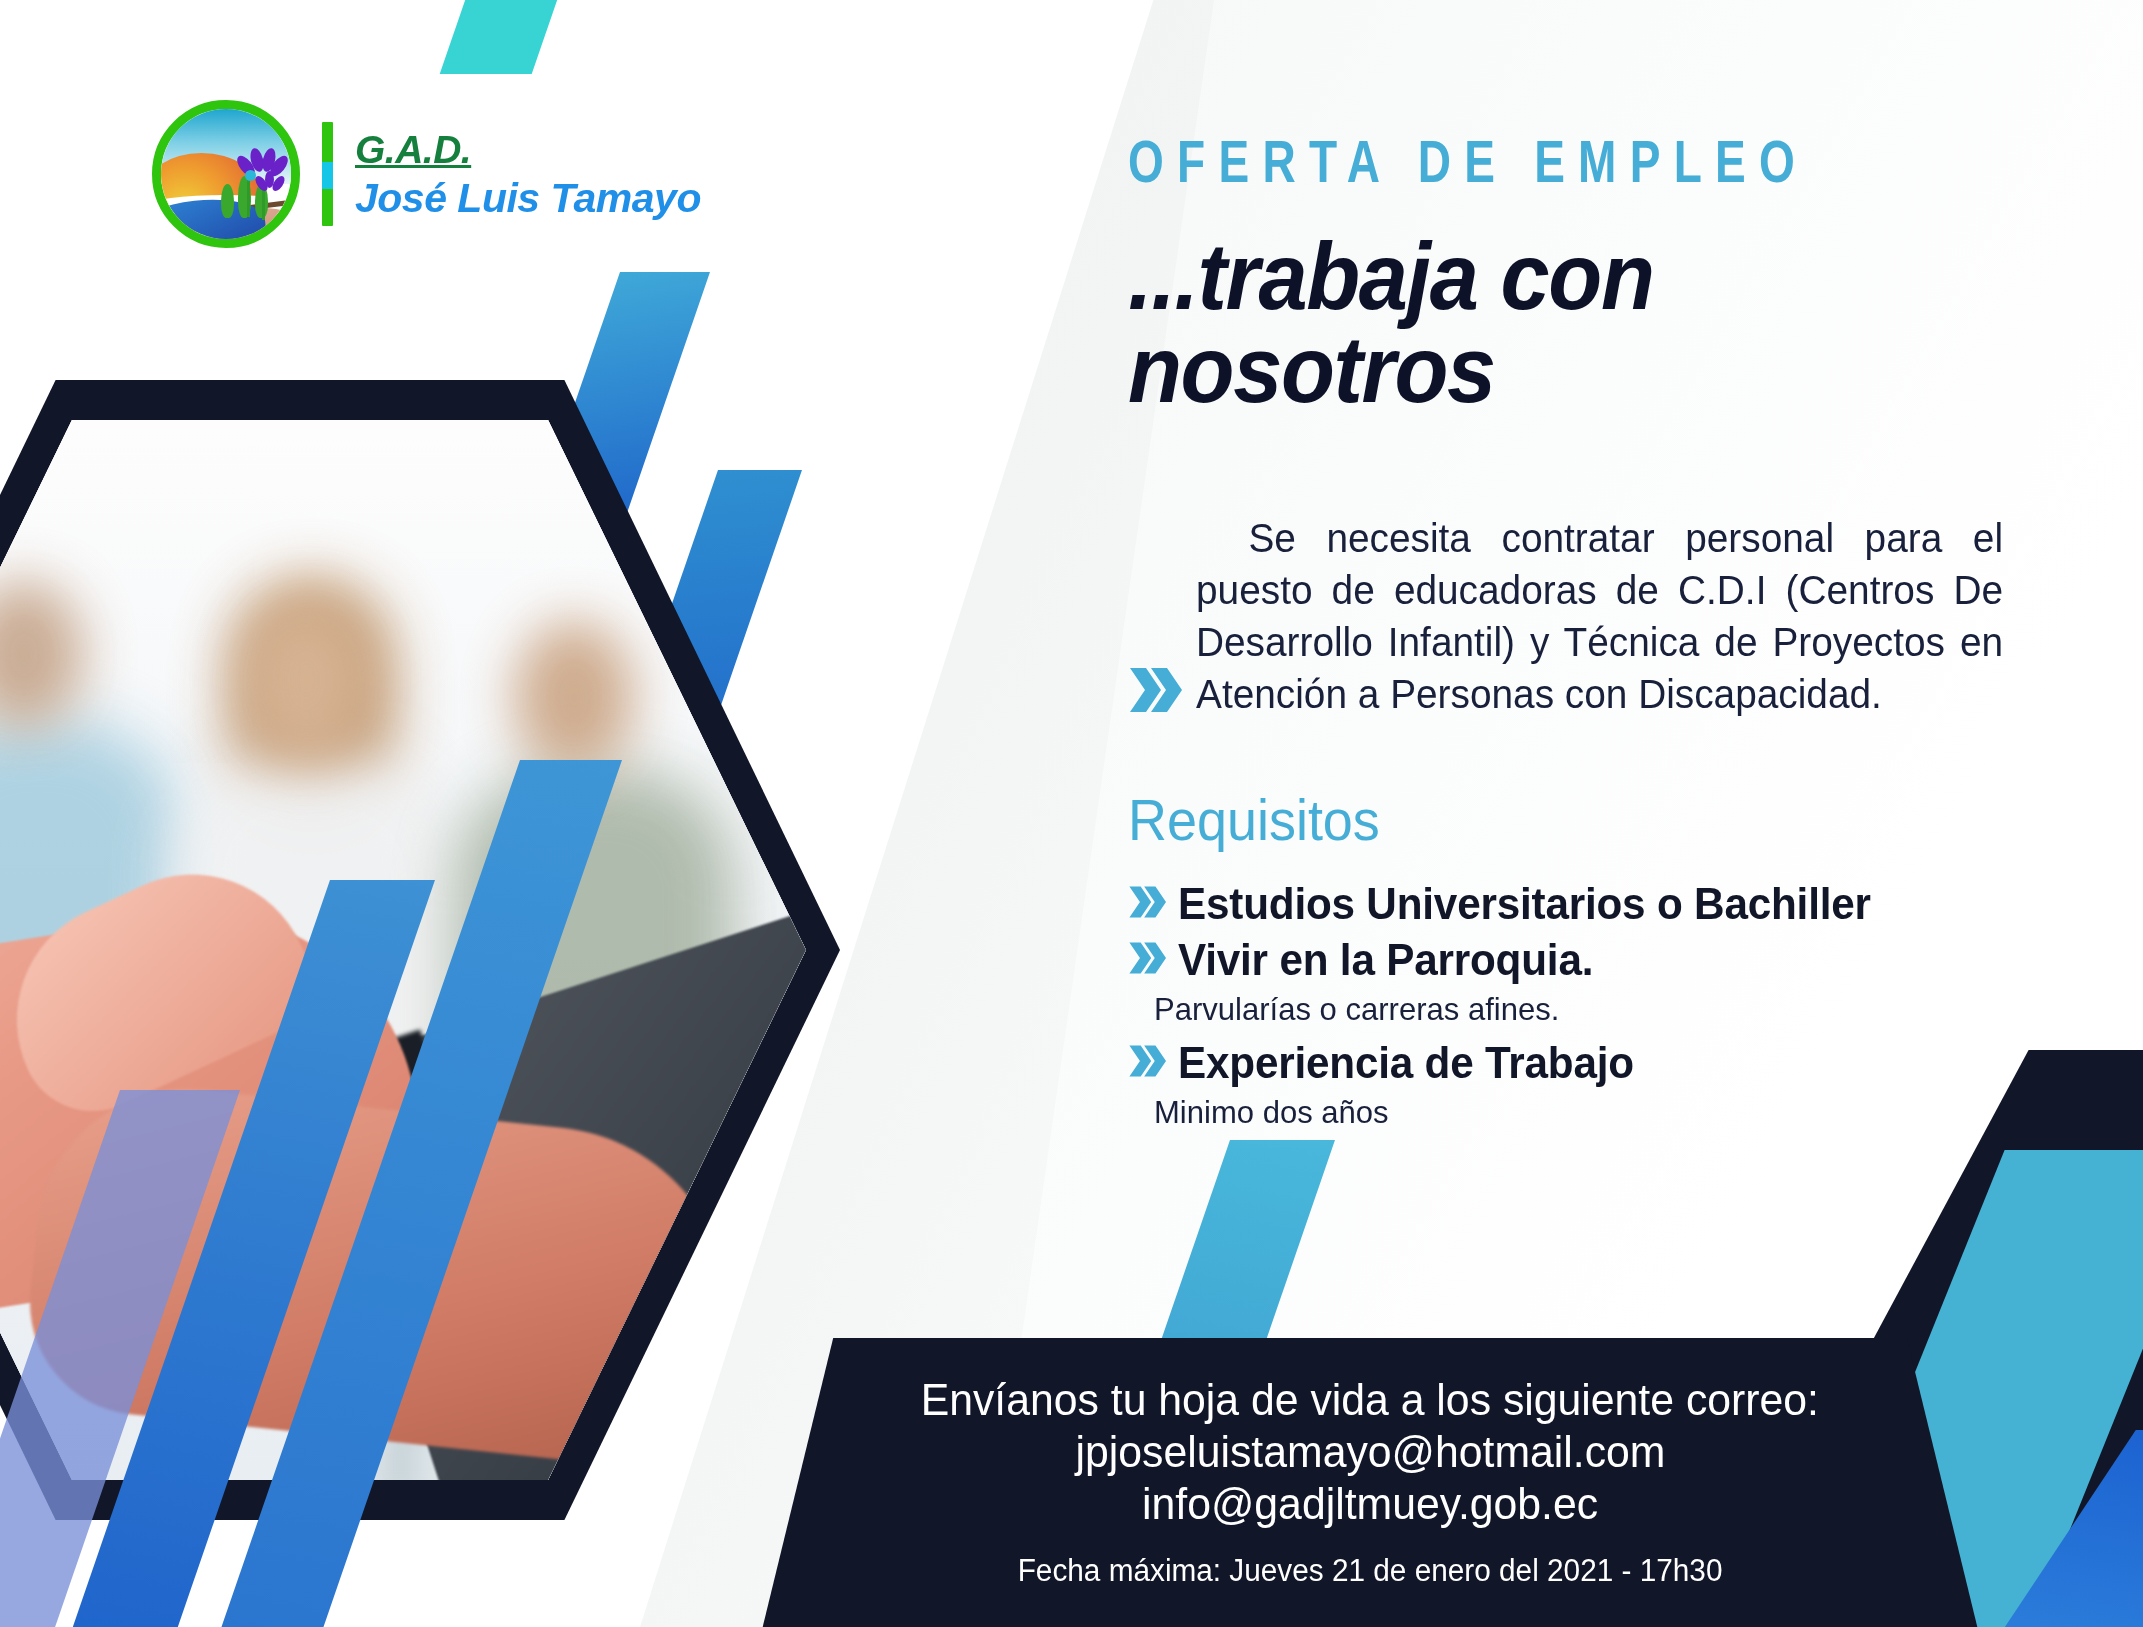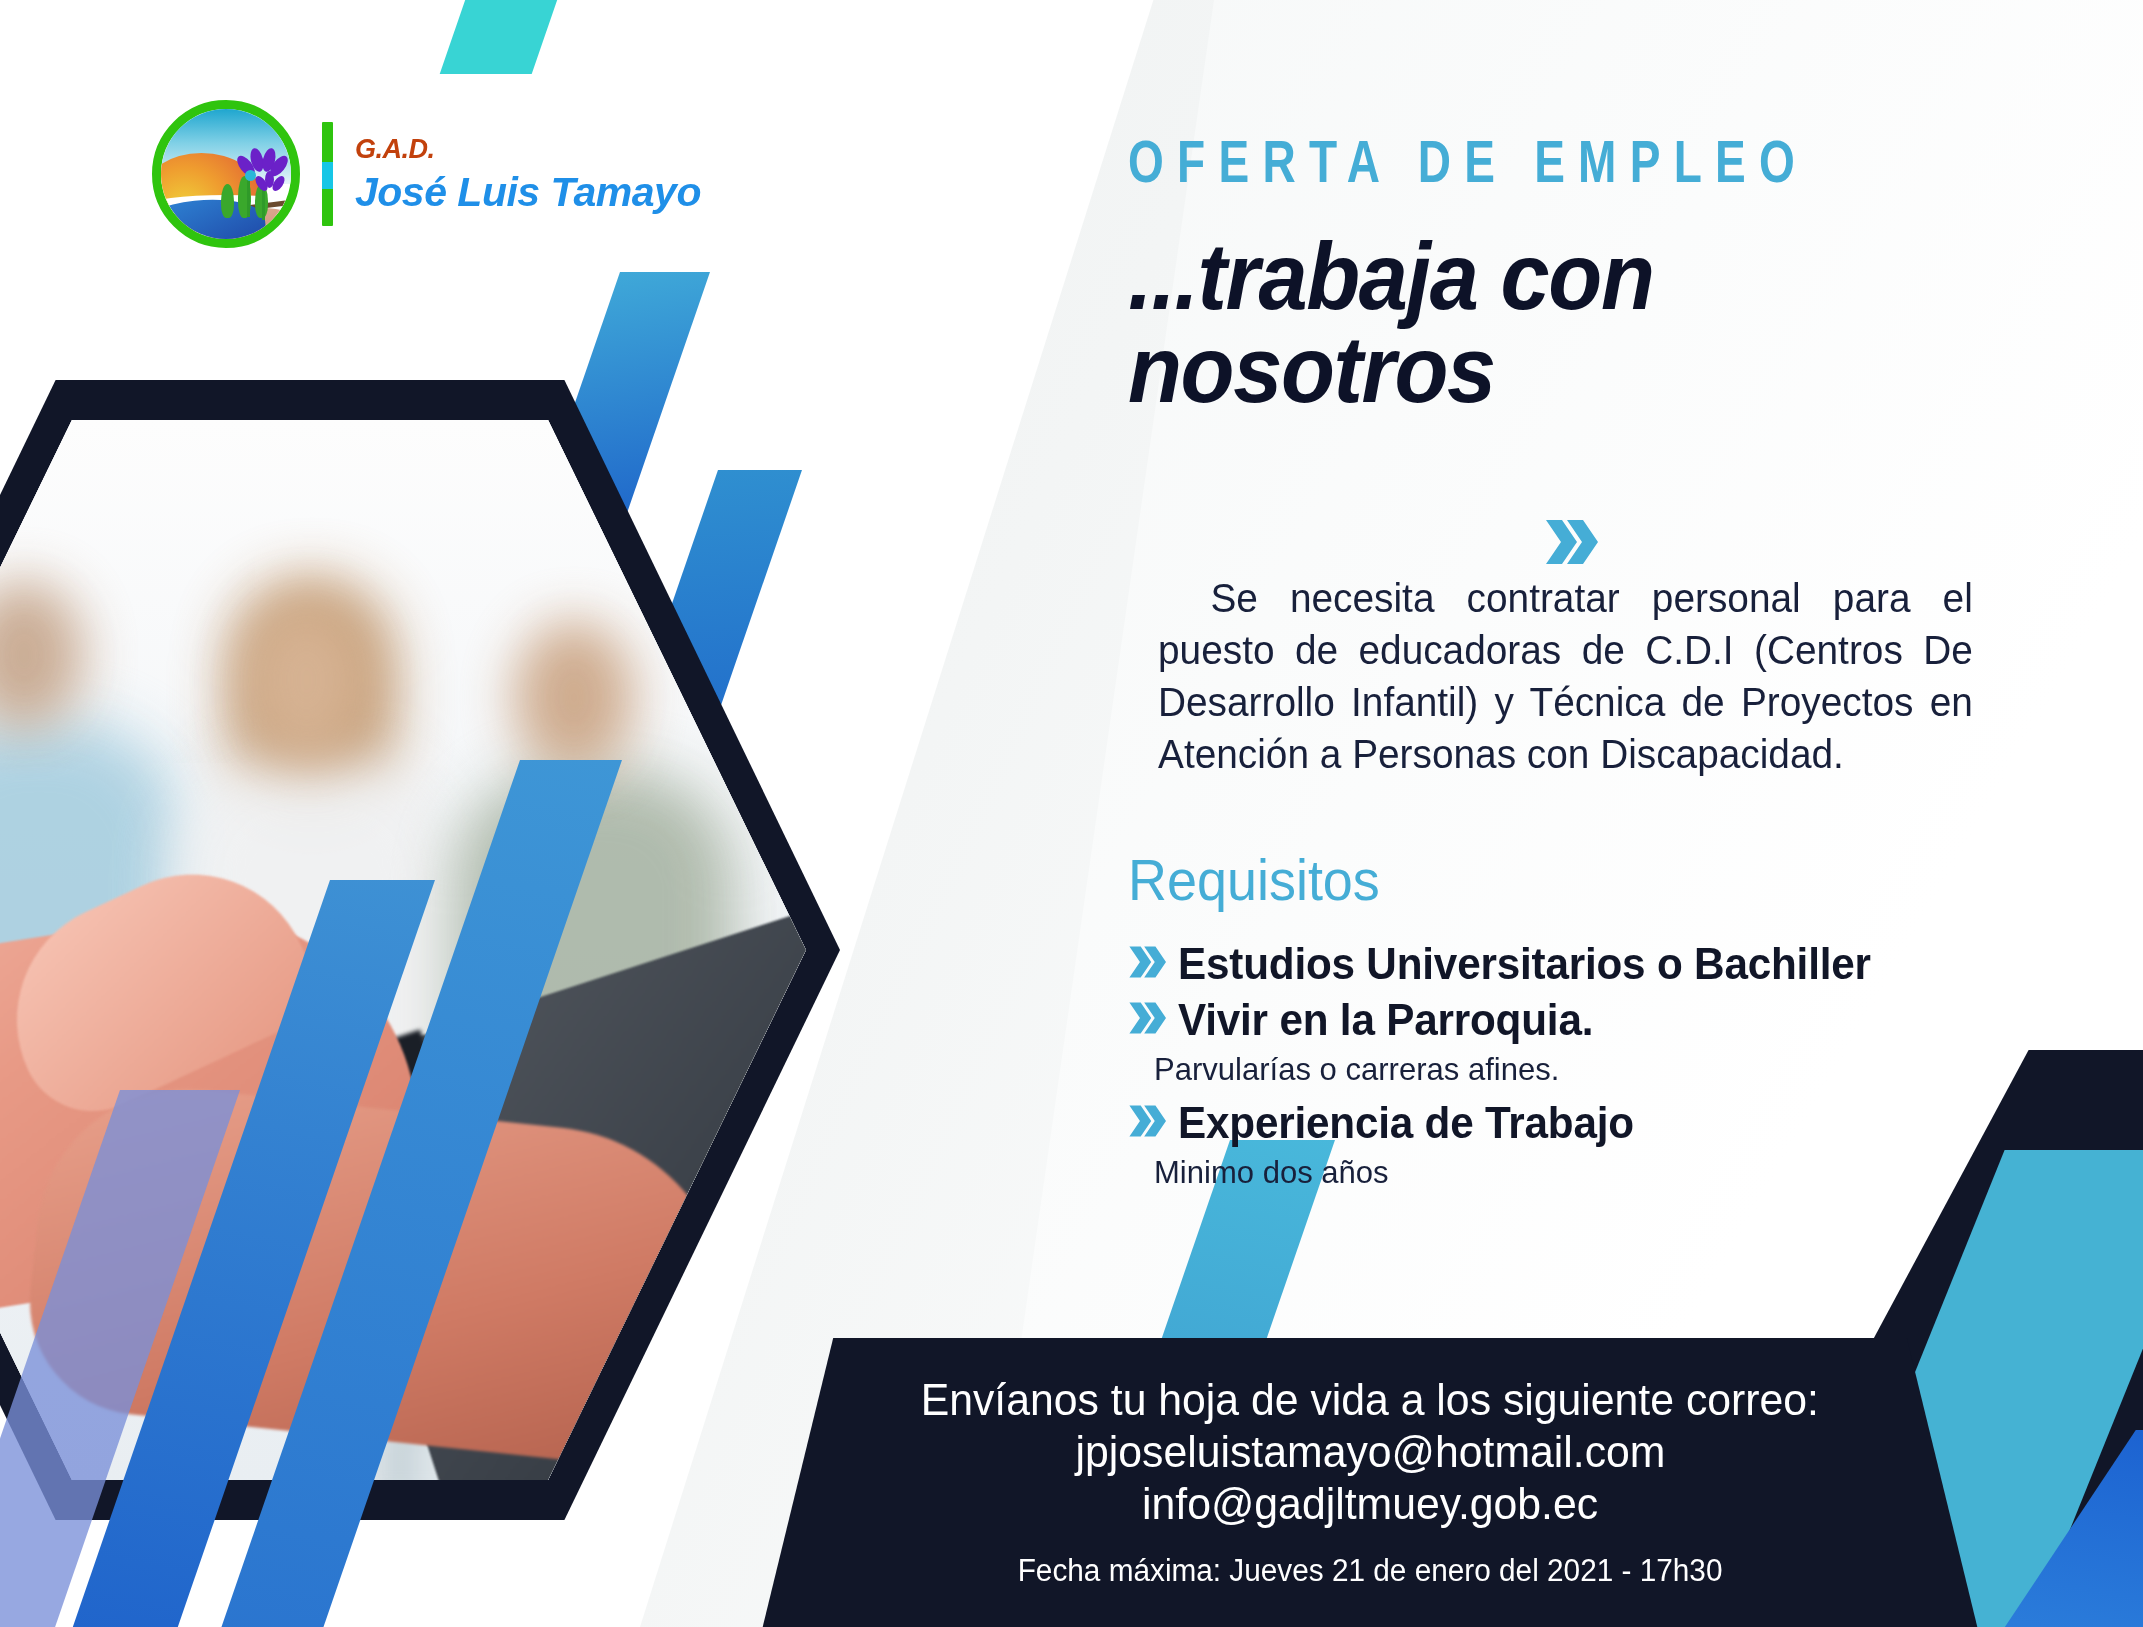--- a/index.html
+++ b/index.html
@@ -161,41 +161,41 @@
   .fl-stem{position:absolute;left:66%;top:48%;width:3px;height:46px;background:#2f9a29;}
   .fl-stem2{position:absolute;left:78%;top:62%;width:3px;height:30px;background:#2f9a29;}
   .fl-dot{position:absolute;left:64.5%;top:47%;width:11px;height:11px;
     background:#2bb7d8;border-radius:50%;}
   .logo-bar{width:11px;height:104px;display:flex;flex-direction:column;border-radius:1px;overflow:hidden;}
   .logo-bar i{display:block;width:100%;}
   .lb-g1{height:38%;background:#2FC40E;}
   .lb-c{height:26%;background:#16C6E6;}
   .lb-g2{height:36%;background:#2FC40E;}
   .logo-text{display:flex;flex-direction:column;line-height:1;}
-  .logo-gad{font-size:27px;font-weight:bold;font-style:italic;color:#c2410c;letter-spacing:-.5px;}
+  .logo-gad{font-size:39px;font-weight:bold;font-style:italic;color:#15803d;letter-spacing:-.5px;text-decoration:underline;}
   .logo-name{font-size:41px;font-weight:bold;font-style:italic;color:#1F8FE8;margin-top:9px;letter-spacing:-.5px;}
 
   
   .content{position:absolute;left:1128px;top:0;width:900px;}
   .kicker{
     margin-top:128px;
     font-size:59px;font-weight:bold;color:#45ADD6;
     letter-spacing:17px;
     transform:scaleX(.78);transform-origin:left center;
     white-space:nowrap;
   }
   .headline{
     margin-top:34px;
     font-size:95px;line-height:.98;font-weight:bold;font-style:italic;
     color:#0D1228;letter-spacing:-1.5px;
     transform:scaleX(.93);transform-origin:left top;
     max-width:760px;
   }
 
-  .para-block{display:flex;margin-top:96px;align-items:center;flex-direction:column;}
+  .para-block{display:flex;margin-top:96px;align-items:flex-end;}
   .chev2{flex:0 0 auto;margin-right:14px;margin-top:4px;}
   .para{
     font-size:40px;line-height:1.30;color:#18203B;
     text-align:justify;text-justify:inter-word;
     width:840px;text-indent:54px;
     transform:scaleX(.97);transform-origin:left top;
   }
 
   .req-title{
     margin-top:66px;font-size:58px;color:#45ADD6;font-weight:normal;

